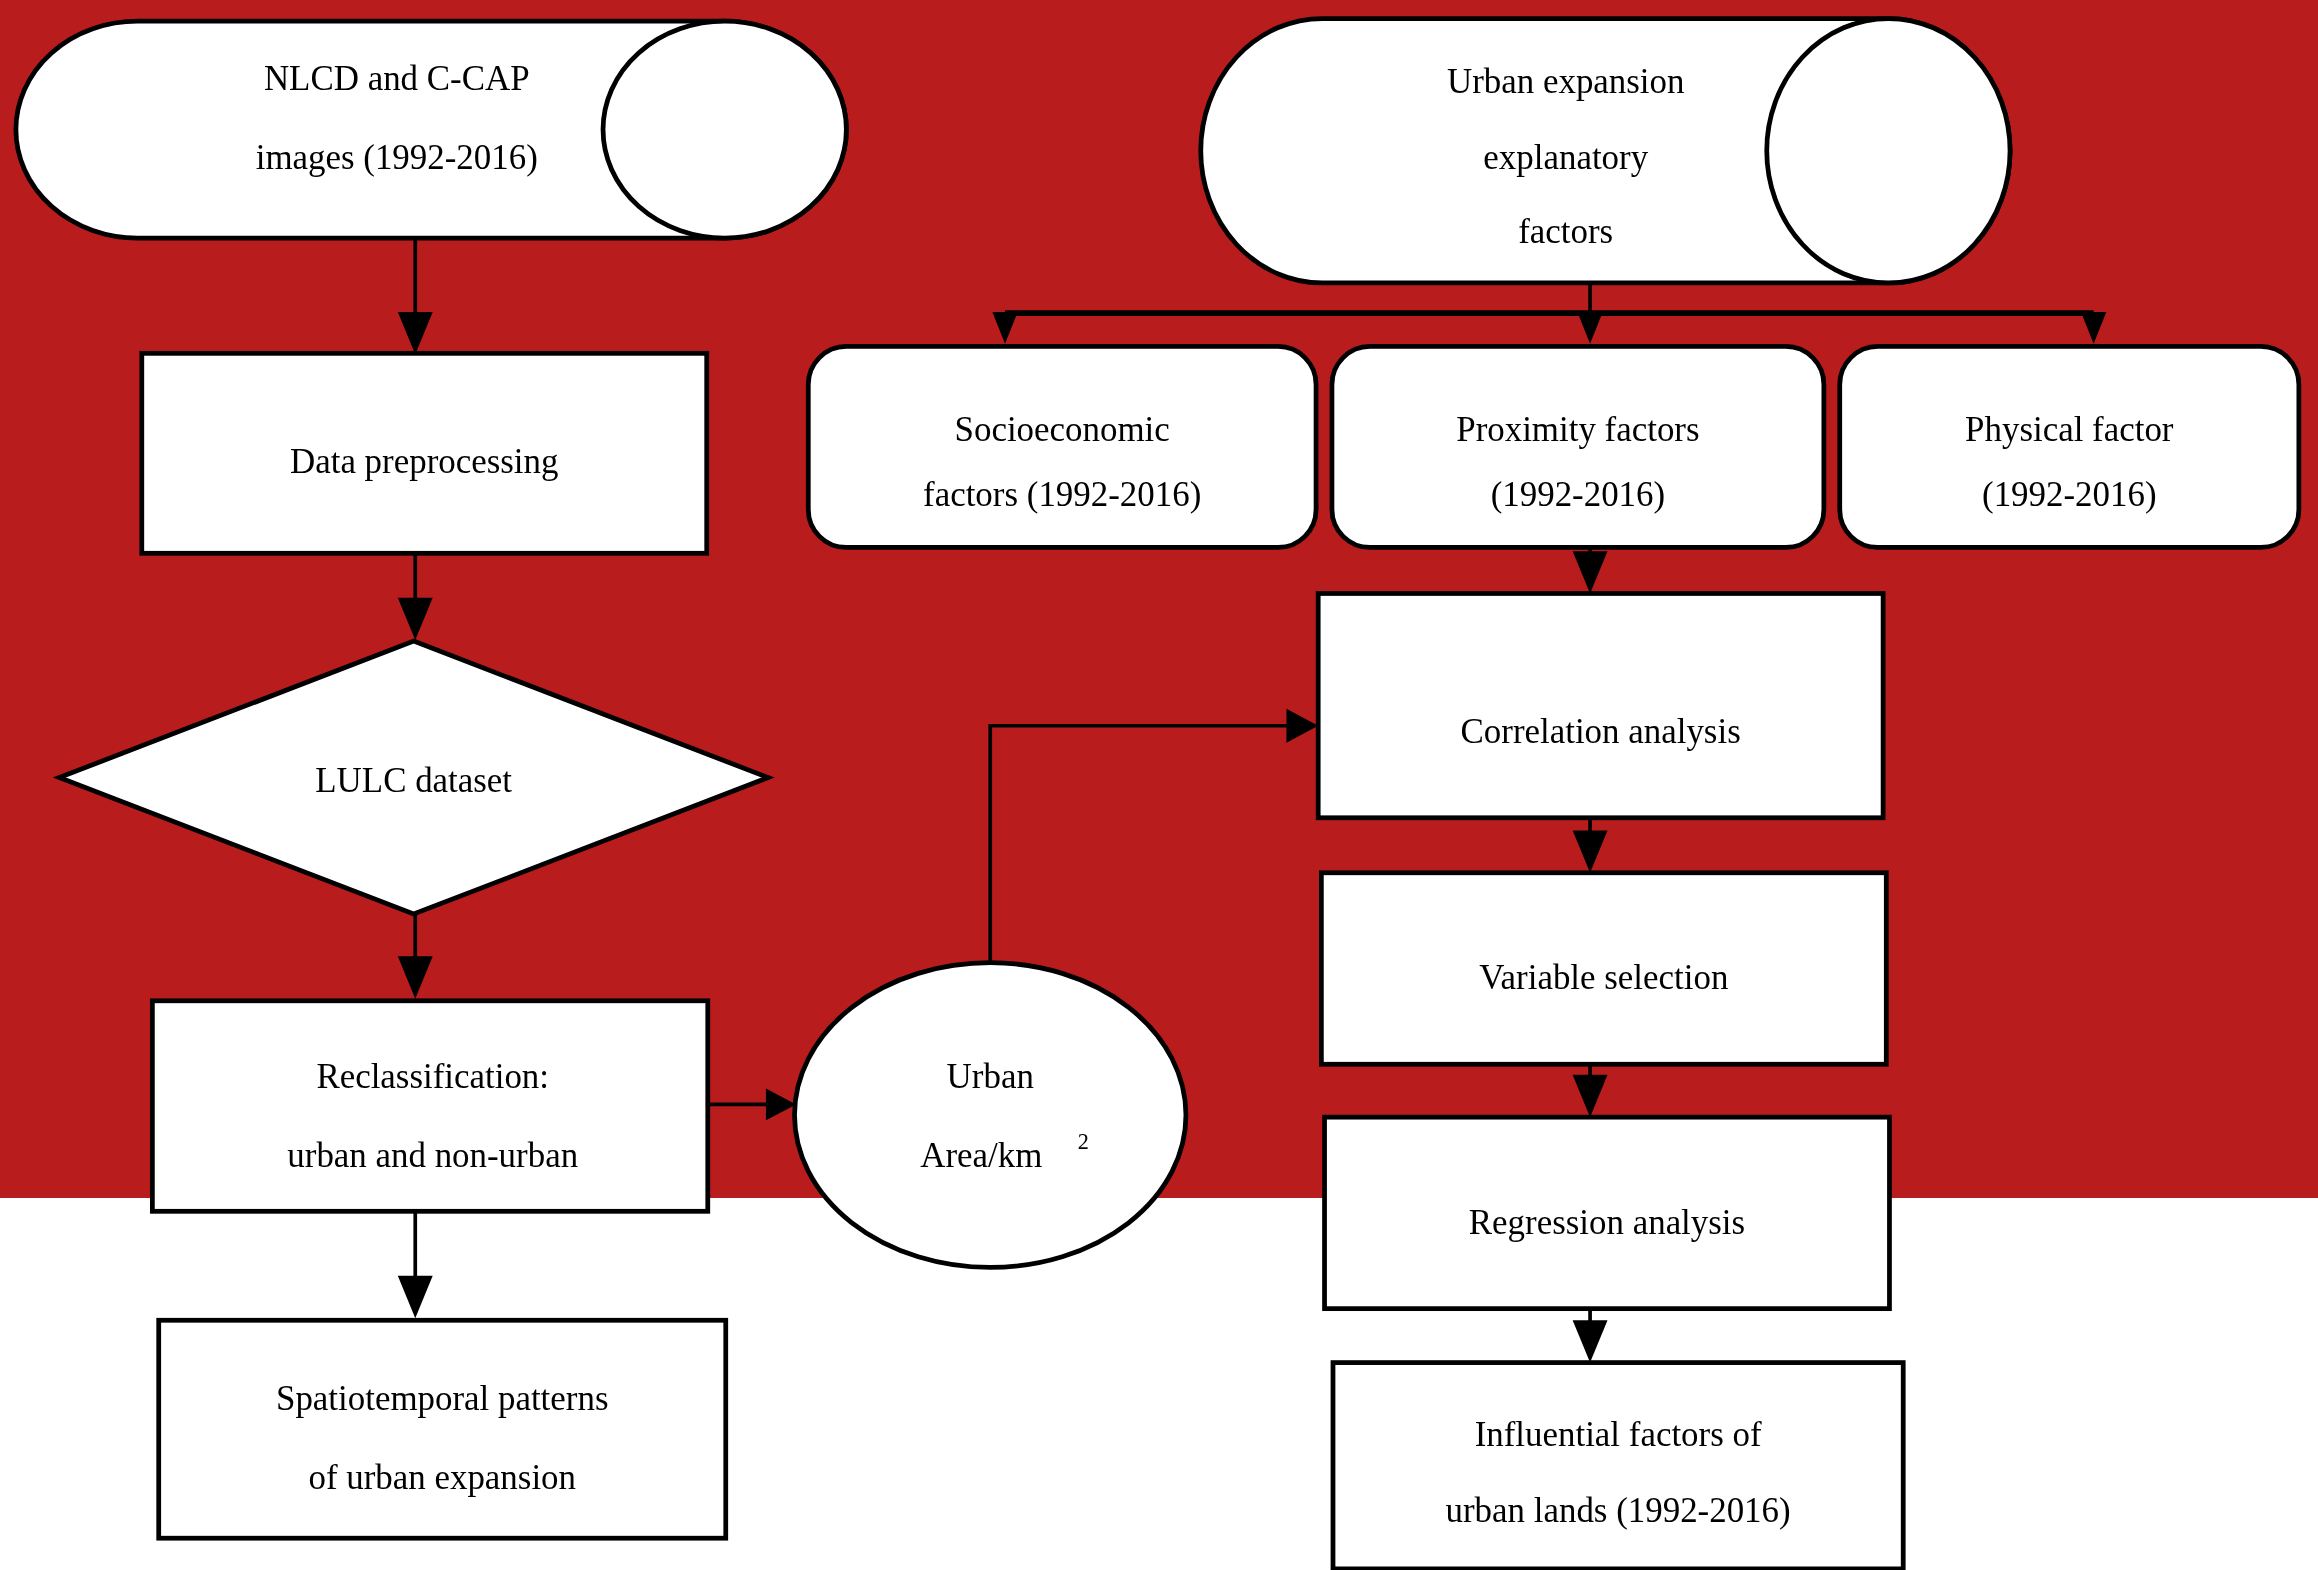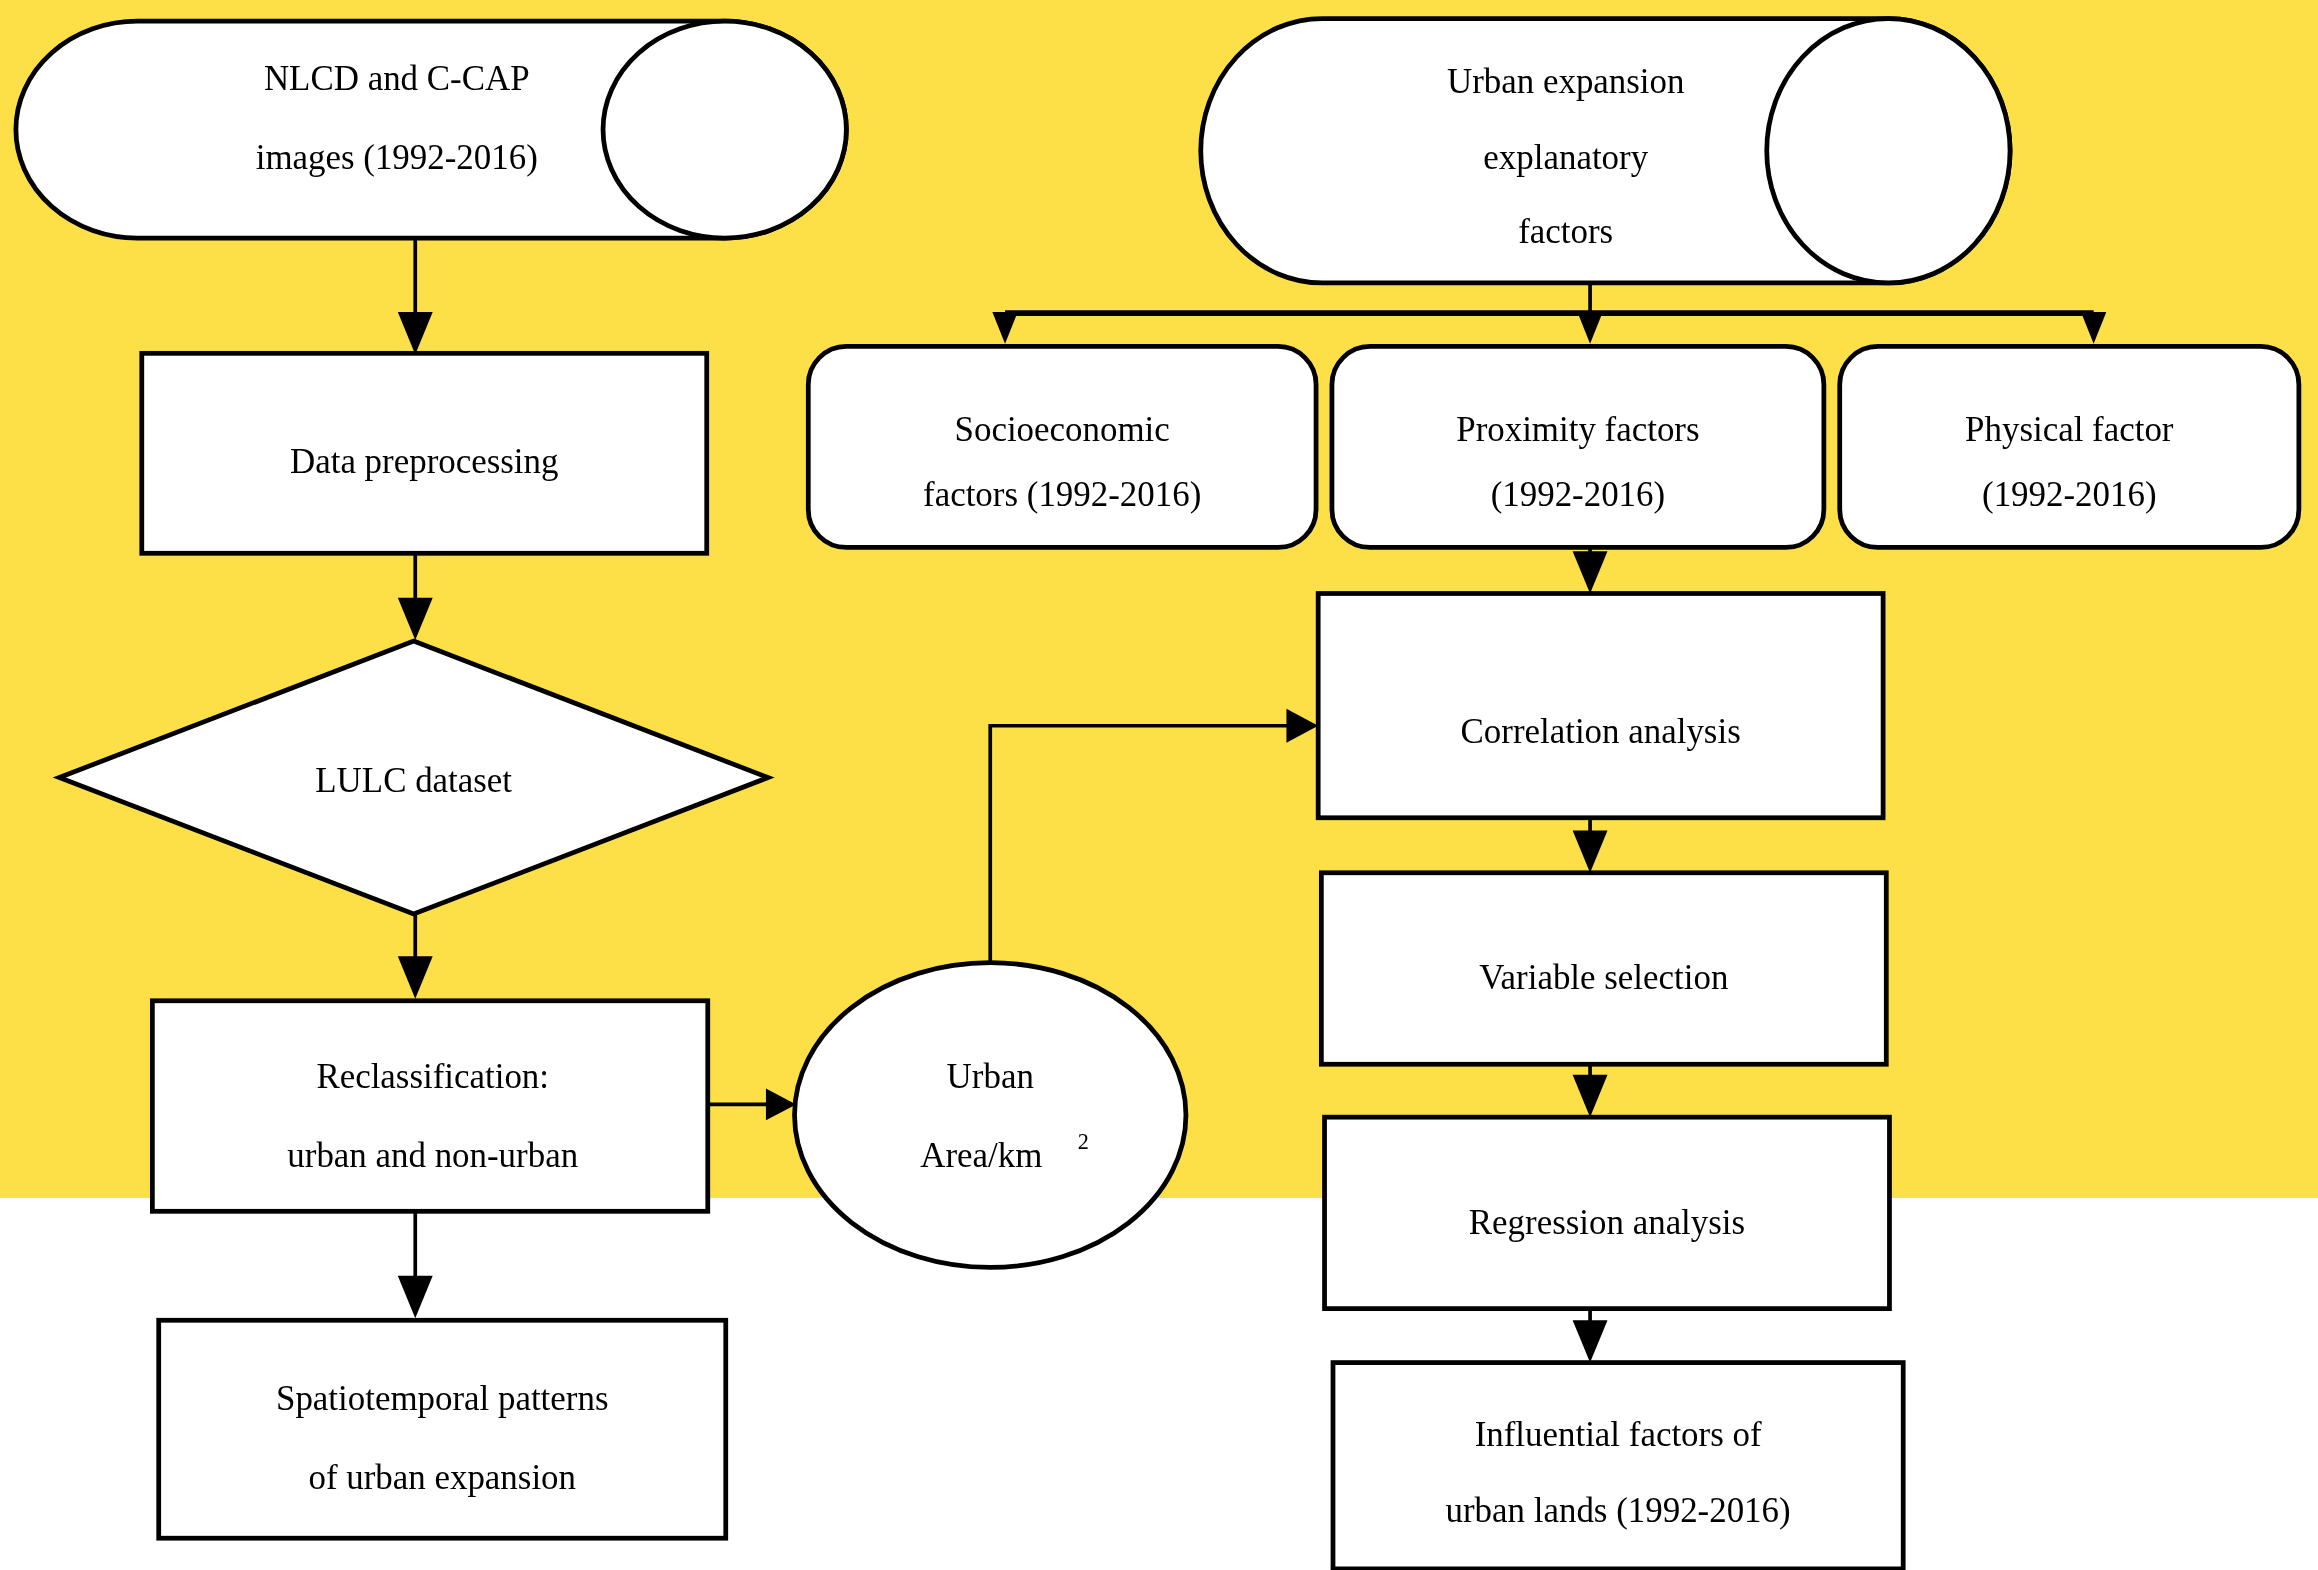--- a/index.html
+++ b/index.html
@@ -11,21 +11,21 @@
   body {
     width: 2319px;
     height: 1571px;
     overflow: hidden;
     font-family: "Liberation Serif", "DejaVu Serif", serif;
   }
   #flowchart-root {
     position: relative;
     width: 2319px;
     height: 1198px;
-    background: #fde047;
+    background: #b91c1c;
   }
   svg#flow-svg {
     position: absolute;
     inset: 0;
     width: 2319px;
     height: 1571px;
     display: block;
   }
   .shape-outline {
     fill: #ffffff;

